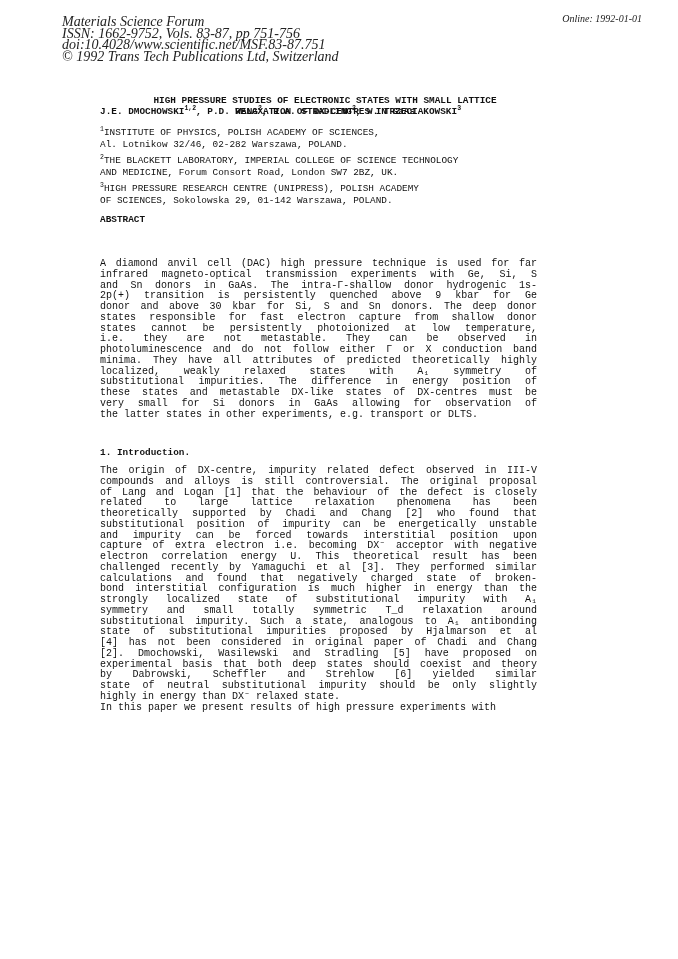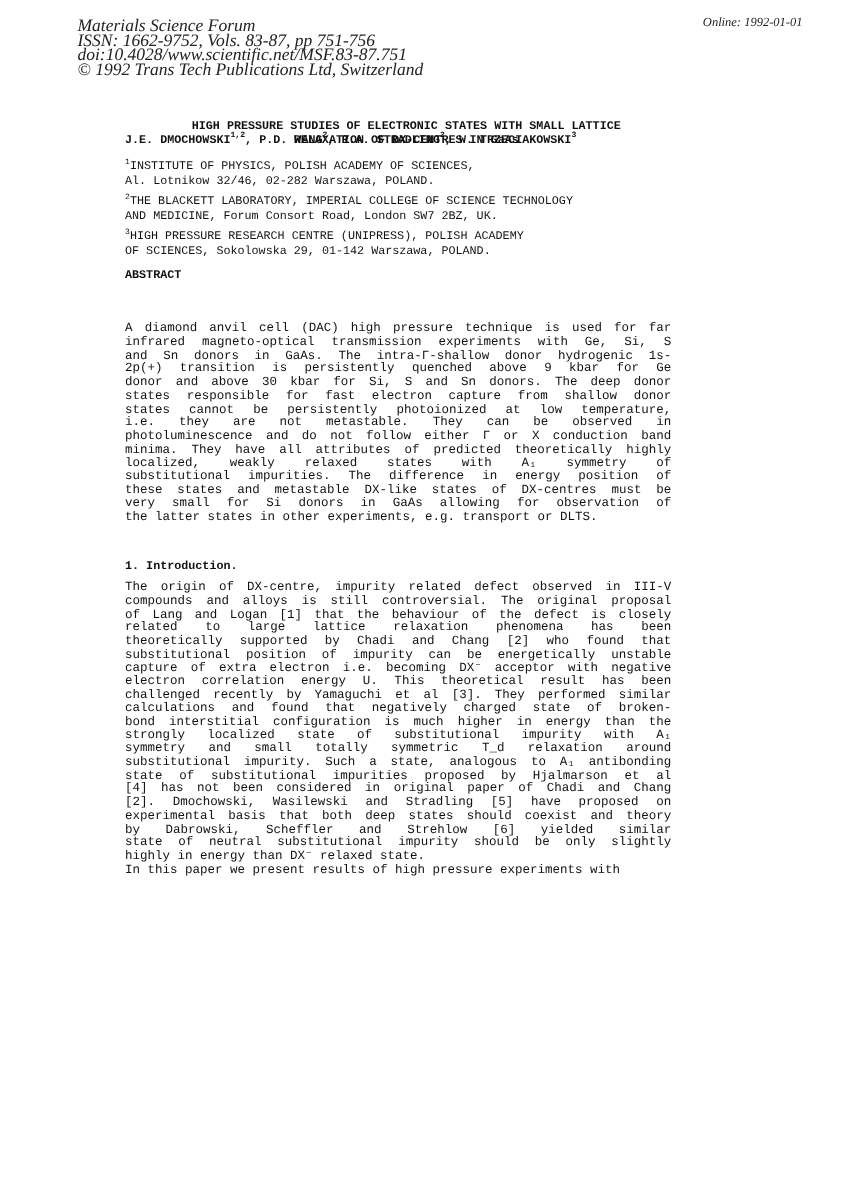--- a/index.html
+++ b/index.html
@@ -65,20 +65,21 @@
 
 <div class="sec mono" style="top:447px">1. Introduction.</div>
 
 <div class="para mono" style="top:466px" id="intro">
     <span class="ln">The origin of DX-centre, impurity related defect observed in III-V</span>
     <span class="ln">compounds and alloys is still controversial. The original proposal</span>
     <span class="ln">of Lang and Logan [1] that the behaviour of the defect is closely</span>
     <span class="ln">related to large lattice relaxation phenomena has been</span>
     <span class="ln">theoretically supported by Chadi and Chang [2]  who found that</span>
     <span class="ln">substitutional position of impurity can be energetically unstable</span>
+    <span class="ln">and impurity can be forced towards interstitial position upon</span>
     <span class="ln">capture of extra electron i.e. becoming DX⁻ acceptor with negative</span>
     <span class="ln">electron correlation energy U. This theoretical result has been</span>
     <span class="ln">challenged recently by Yamaguchi et al [3]. They performed similar</span>
     <span class="ln">calculations and found that negatively charged state of broken-</span>
     <span class="ln">bond interstitial configuration is much higher in energy than the</span>
     <span class="ln">strongly localized state of substitutional impurity with A₁</span>
     <span class="ln">symmetry and small totally symmetric T_d relaxation around</span>
     <span class="ln">substitutional impurity. Such a state, analogous to A₁ antibonding</span>
     <span class="ln">state of substitutional impurities proposed by Hjalmarson et al</span>
     <span class="ln">[4] has not been considered in original paper of Chadi and Chang</span>

